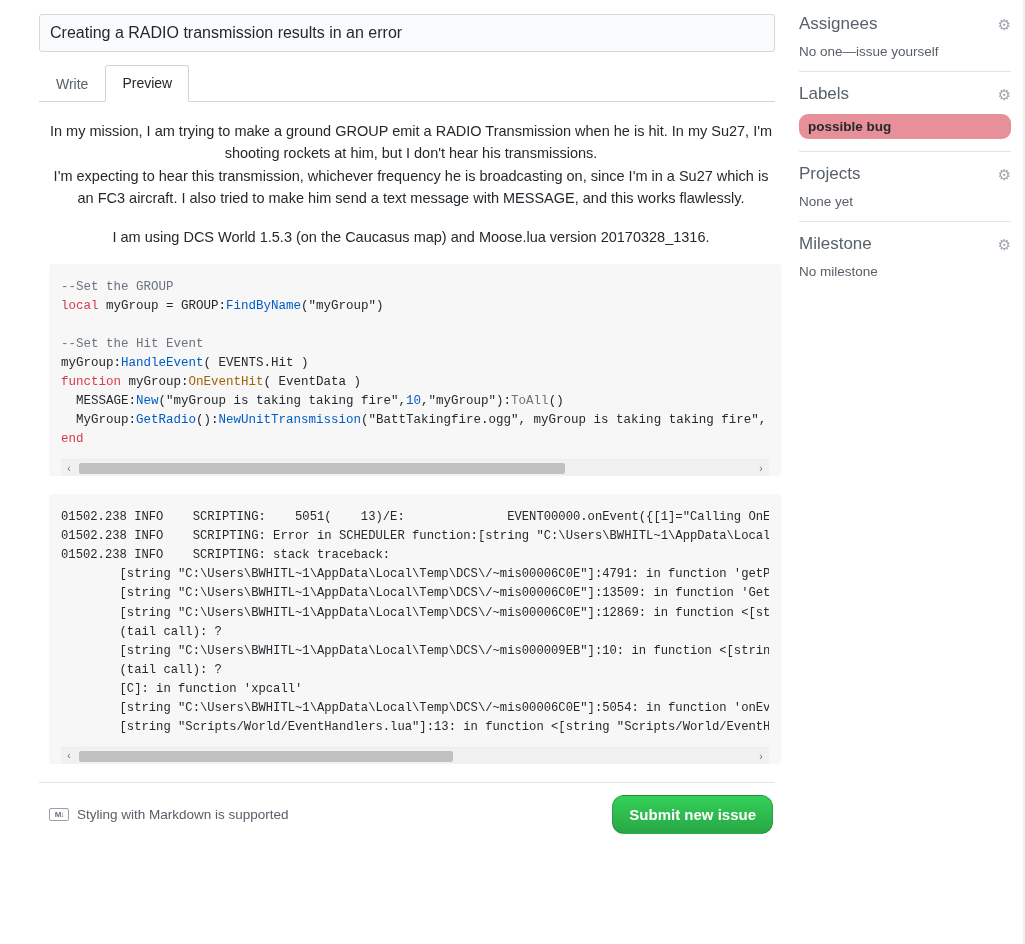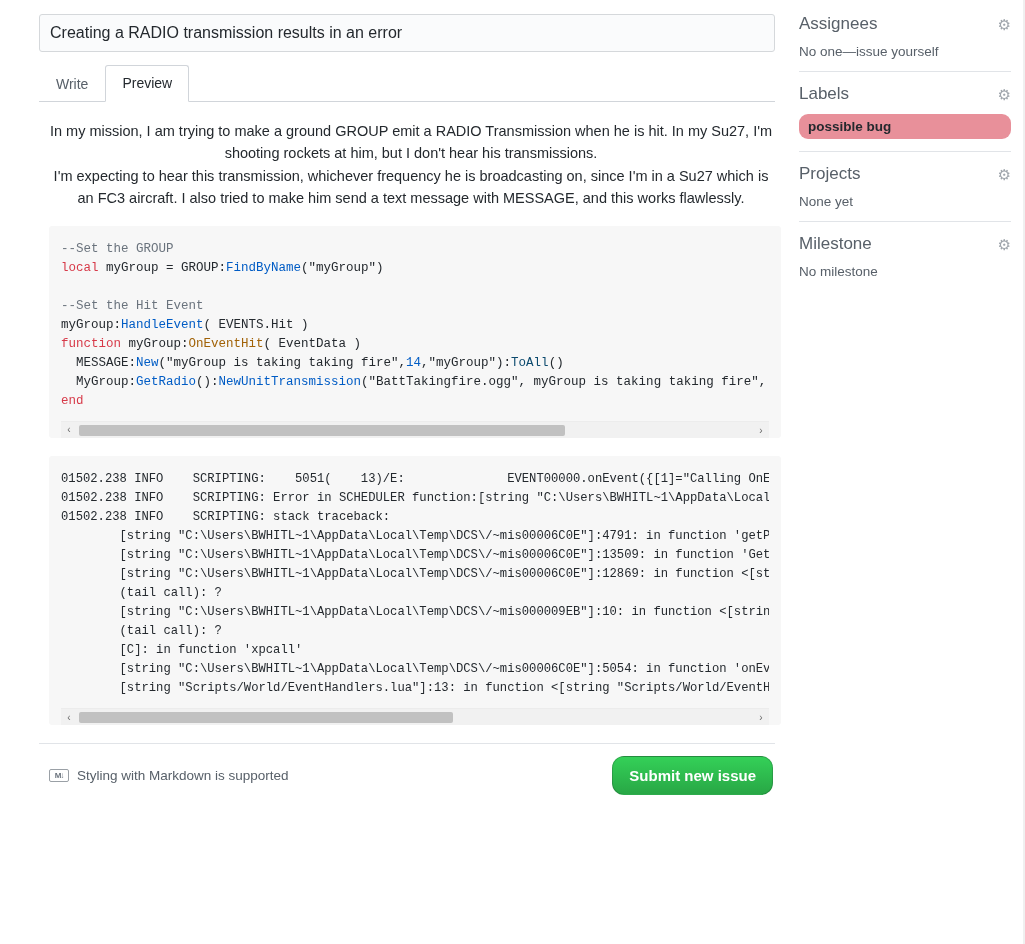--- a/index.html
+++ b/index.html
@@ -228,29 +228,30 @@
 
     <div class="tabs">
       <div class="tab">Write</div>
       <div class="tab active">Preview</div>
     </div>
 
     <div class="preview-body">
 
       <p style="white-space:pre-line;">In my mission, I am trying to make a ground GROUP emit a RADIO Transmission when he is hit. In my Su27, I'm shooting rockets at him, but I don't hear his transmissions.
 I'm expecting to hear this transmission, whichever frequency he is broadcasting on, since I'm in a Su27 which is an FC3 aircraft. I also tried to make him send a text message with MESSAGE, and this works flawlessly.</p>
+      <p>I am using DCS World 1.5.3 (on the Caucasus map) and Moose.lua version 20170328_1316.</p>
 
       <div class="code-block">
         <pre class="code"><span style="color:#6a737d">--Set the GROUP</span>
 <span style="color:#d73a49">local</span> myGroup = GROUP:<span style="color:#005cc5">FindByName</span>("myGroup")
 
 <span style="color:#6a737d">--Set the Hit Event</span>
 myGroup:<span style="color:#005cc5">HandleEvent</span>( EVENTS.Hit )
 <span style="color:#d73a49">function</span> myGroup:<span style="color:#a16207">OnEventHit</span>( EventData )
-  MESSAGE:<span style="color:#005cc5">New</span>("myGroup is taking taking fire",<span style="color:#005cc5">14</span>,"myGroup"):<span style="color:#0c4a6e">ToAll</span>()
+  MESSAGE:<span style="color:#005cc5">New</span>("myGroup is taking taking fire",<span style="color:#005cc5">10</span>,"myGroup"):<span style="color:#737373">ToAll</span>()
   MyGroup:<span style="color:#005cc5">GetRadio</span>():<span style="color:#005cc5">NewUnitTransmission</span>("BattTakingfire.ogg", myGroup is taking taking fire",  , 
 <span style="color:#d73a49">end</span></pre>
         <div class="hscroll">
           <div class="arrow left">‹</div>
           <div class="thumb" style="width:486px;"></div>
           <div class="arrow right">›</div>
         </div>
       </div>
 
 

